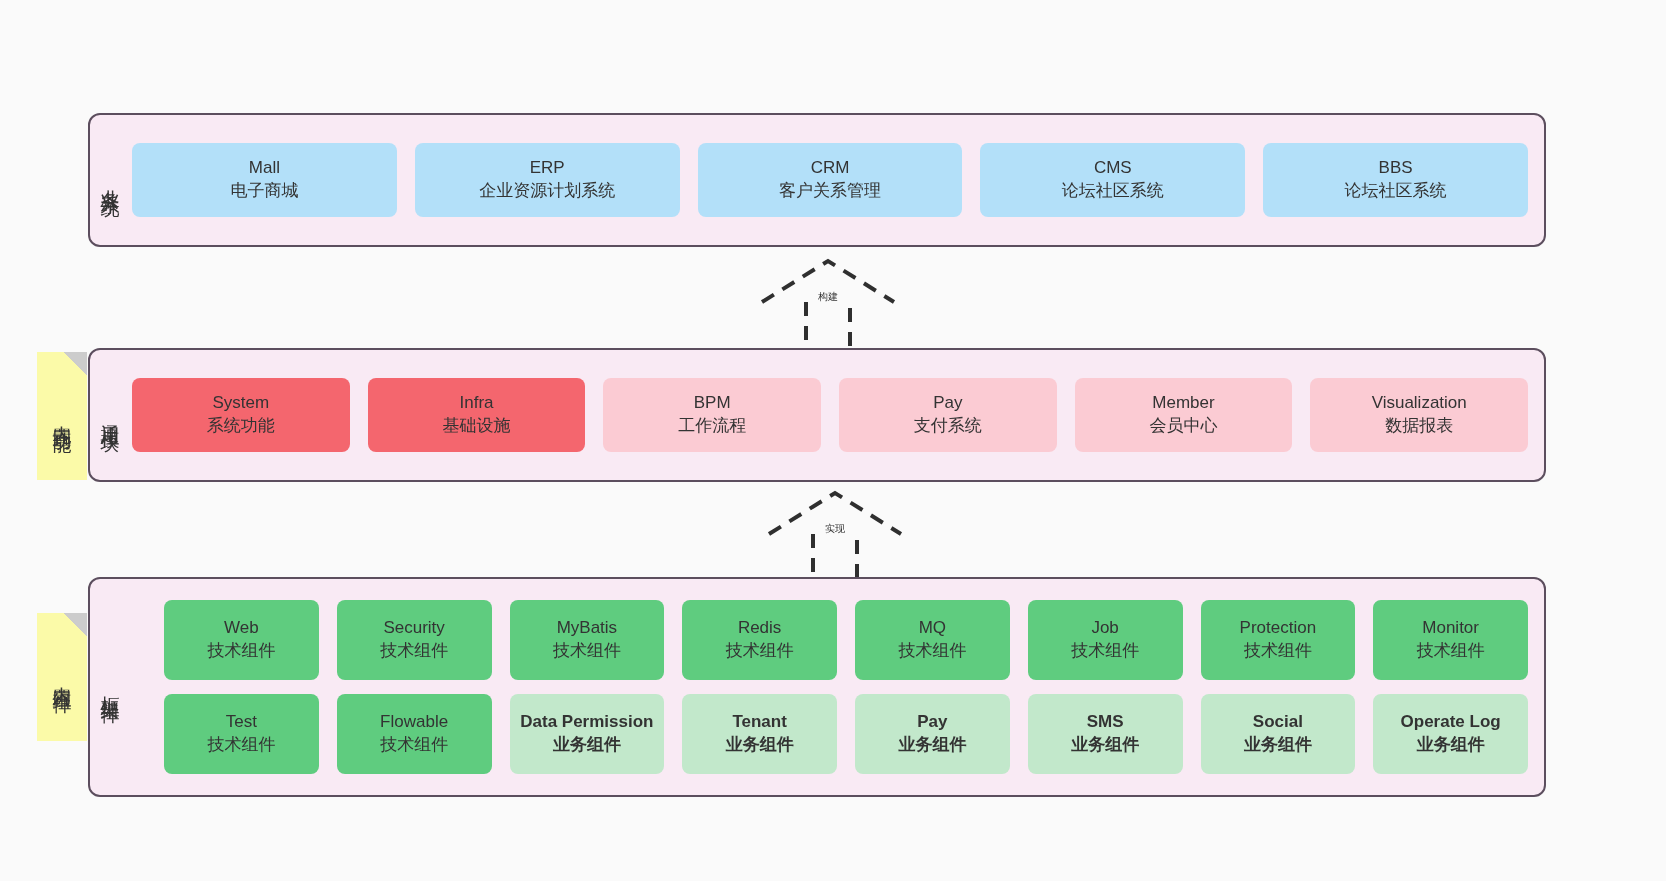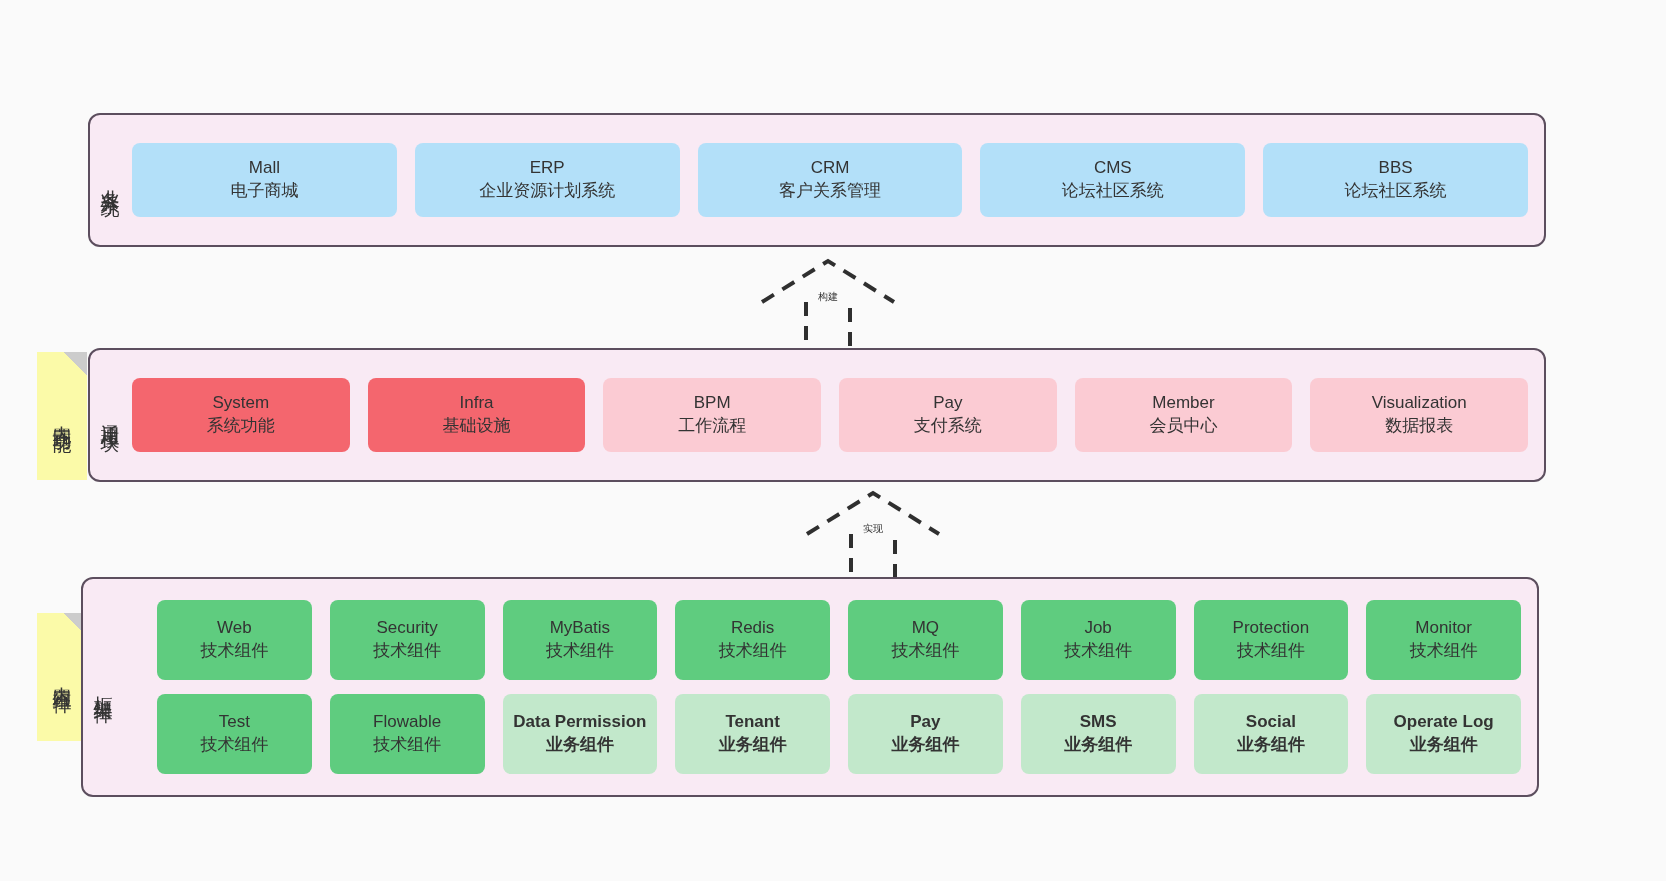--- a/index.html
+++ b/index.html
@@ -196,34 +196,34 @@
           <span class="cn">会员中心</span>
         </div>
         <div class="cell c-red-soft">
           <span class="en">Visualization</span>
           <span class="cn">数据报表</span>
         </div>
       </div>
     </div>
   </div>
 
-  <div class="connector" style="left:805px; top:490px; width:136px; height:94px;text-align:right;">
+  <div class="connector" style="left:767px; top:490px; width:136px; height:94px;text-align:right;">
     <svg width="136" height="94" viewBox="0 0 136 94" aria-hidden="true">
       <path d="M2 44 L68 3 L134 44" fill="none" stroke="#2F2F2F" stroke-width="4" stroke-dasharray="14 10" stroke-linecap="butt" stroke-linejoin="miter"></path>
       <path d="M46 44 L46 92 L90 92 L90 44" fill="none" stroke="#2F2F2F" stroke-width="4" stroke-dasharray="14 10" stroke-linecap="butt"></path>
     </svg>
     <span class="conn-label">实现</span>
   </div>
 
   <div class="note" style="left:37px; top:613px; width:50px; height:128px;">
     <span class="fold"></span>
     <span>内置组件</span>
   </div>
 
-  <div class="layer" style="left:81px; top:577px; width:1458px; height:220px;gap:32px;">
+  <div class="layer" style="left:88px; top:577px; width:1458px; height:220px;gap:32px;">
     <div class="layer-title">框架组件</div>
     <div class="layer-body">
 
       <div class="row" style="height:80px;">
         <div class="cell c-green-strong">
           <span class="en">Web</span>
           <span class="cn">技术组件</span>
         </div>
         <div class="cell c-green-strong">
           <span class="en">Security</span>

